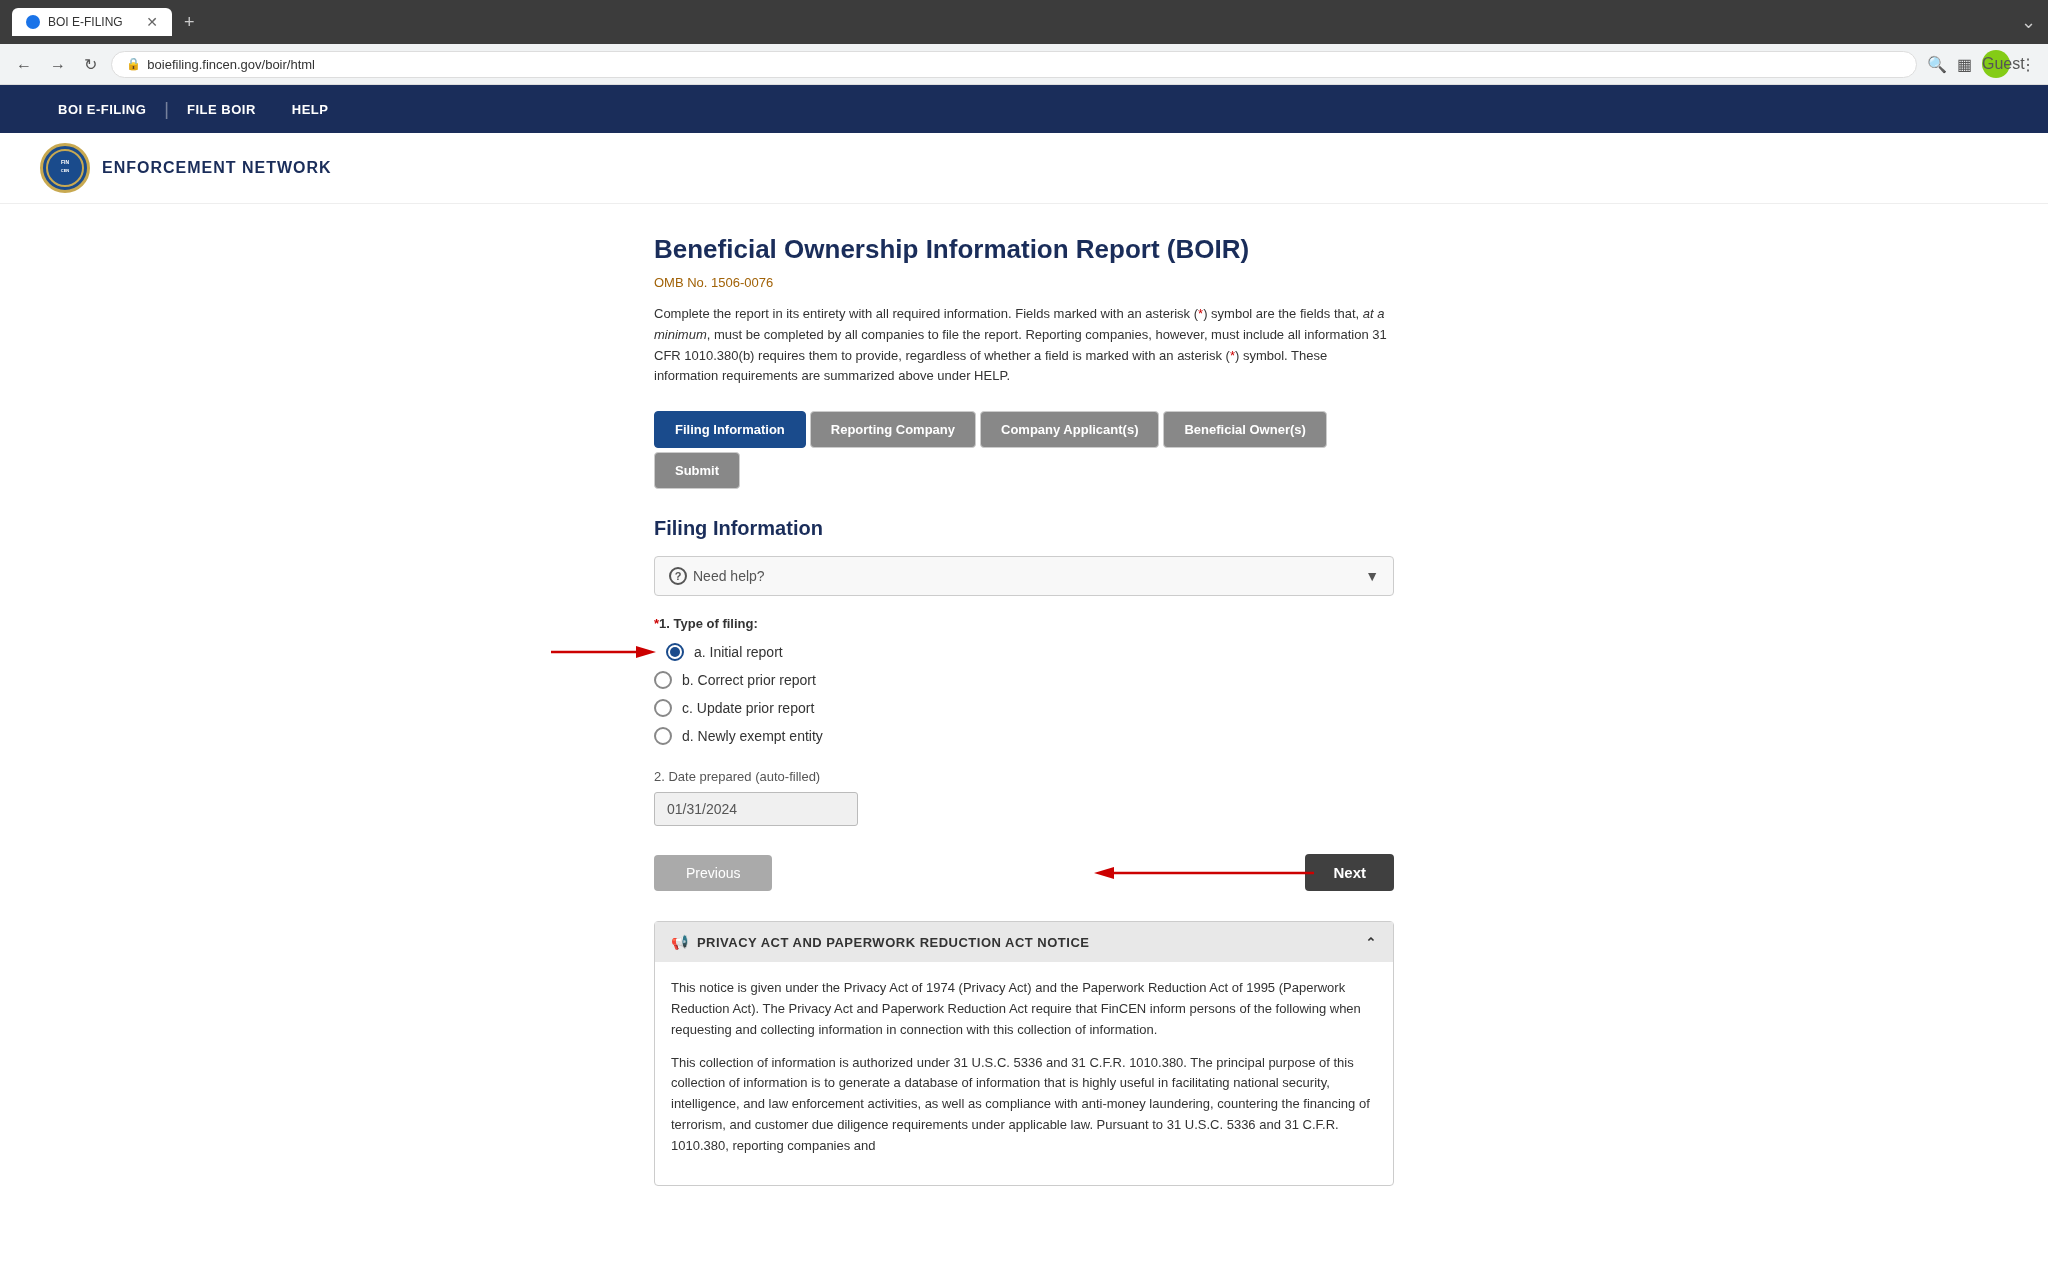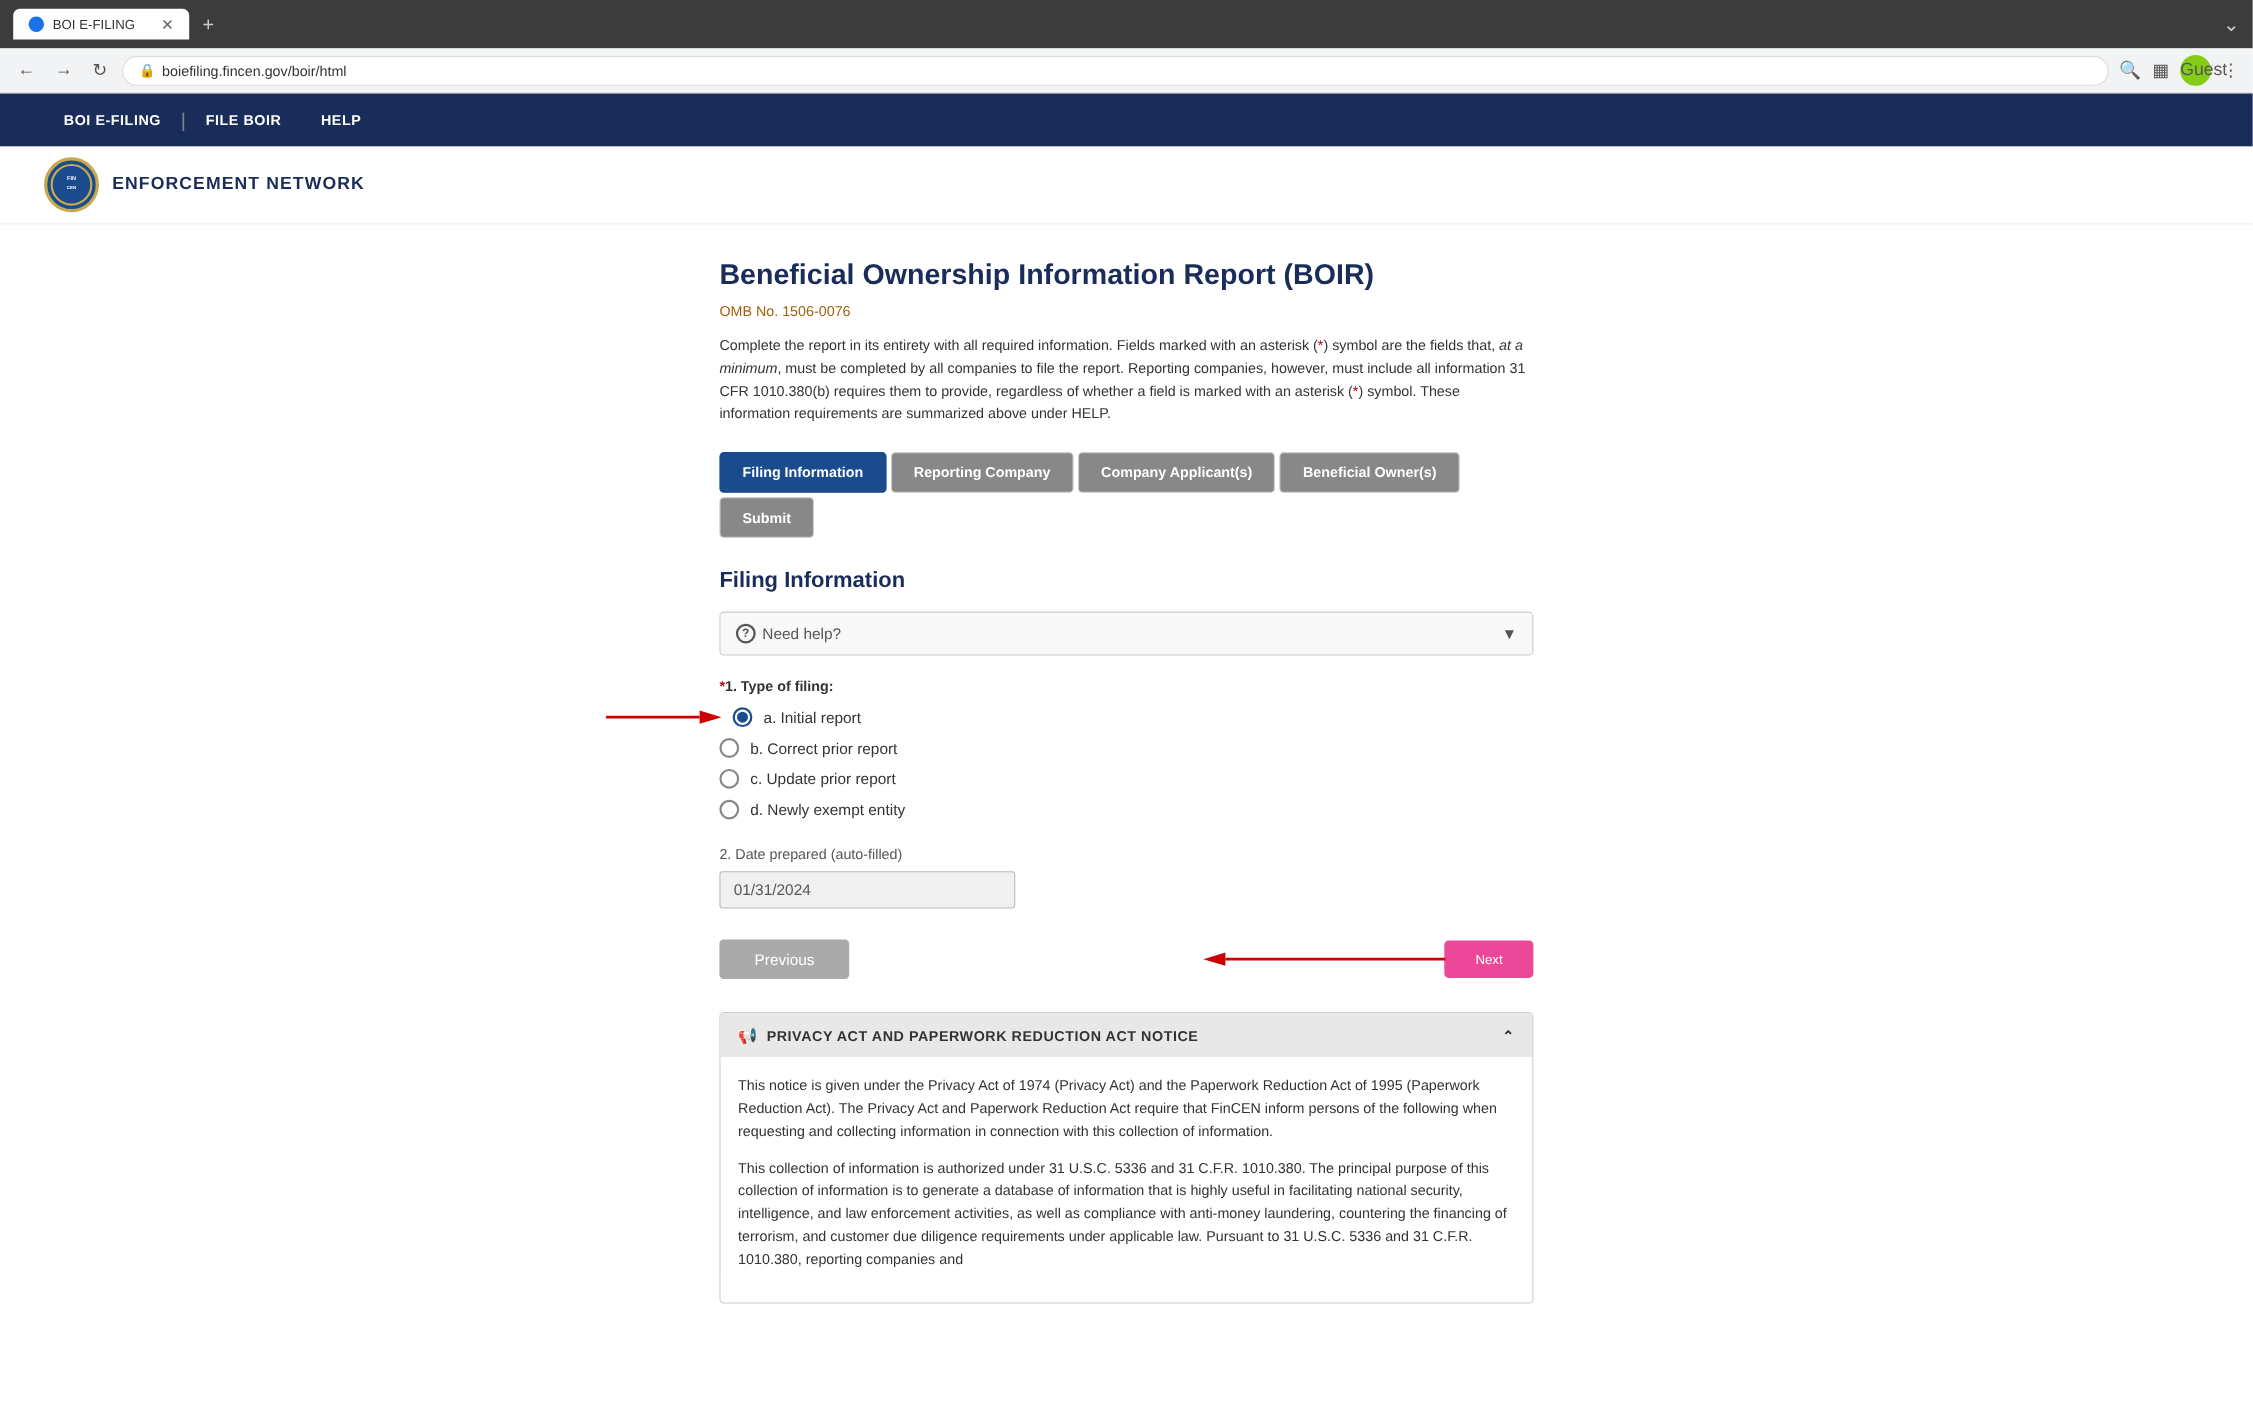--- a/index.html
+++ b/index.html
@@ -282,21 +282,21 @@
       color: #555;
       margin-bottom: 8px;
     }
     .date-input {
       border: 1px solid #bbb;
       border-radius: 3px;
       padding: 8px 12px;
       font-size: 14px;
       color: #555;
       background: #f0f0f0;
-      width: 269px;
+      width: 204px;
       margin-bottom: 28px;
     }
 
     
     .nav-buttons {
       display: flex;
       justify-content: space-between;
       align-items: center;
       margin-bottom: 30px;
       position: relative;
@@ -305,27 +305,27 @@
       padding: 10px 32px;
       background: #aaa;
       color: #fff;
       border: none;
       border-radius: 4px;
       font-size: 14px;
       cursor: pointer;
     }
     .btn-next {
       padding: 10px 28px;
-      background: #ec4899;
+      background: #404040;
       color: #fff;
       border: none;
       border-radius: 4px;
-      font-size: 12px;
-      cursor: pointer;
-      font-weight: 400;
+      font-size: 15px;
+      cursor: pointer;
+      font-weight: 700;
     }
 
     
     .privacy-notice {
       border: 1px solid #ccc;
       border-radius: 4px;
       margin-top: 10px;
     }
     .privacy-header {
       background: #e8e8e8;

